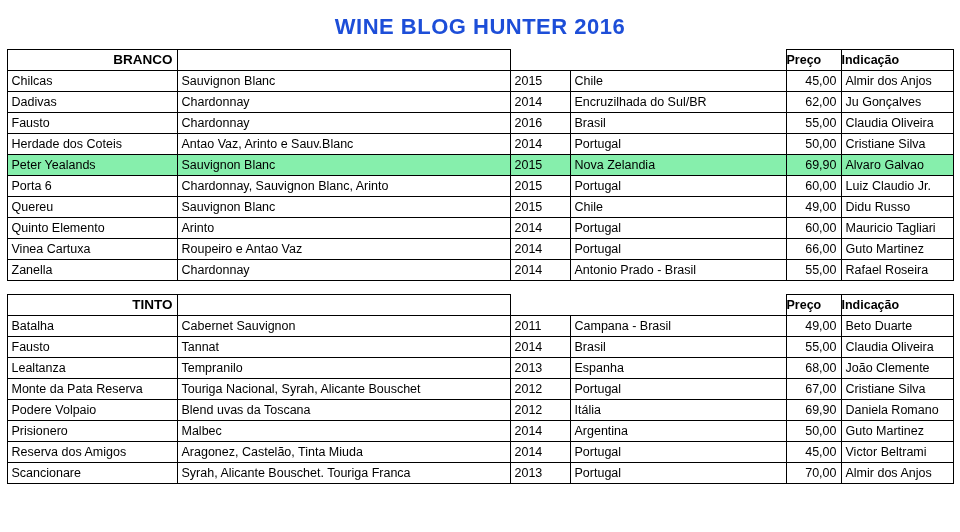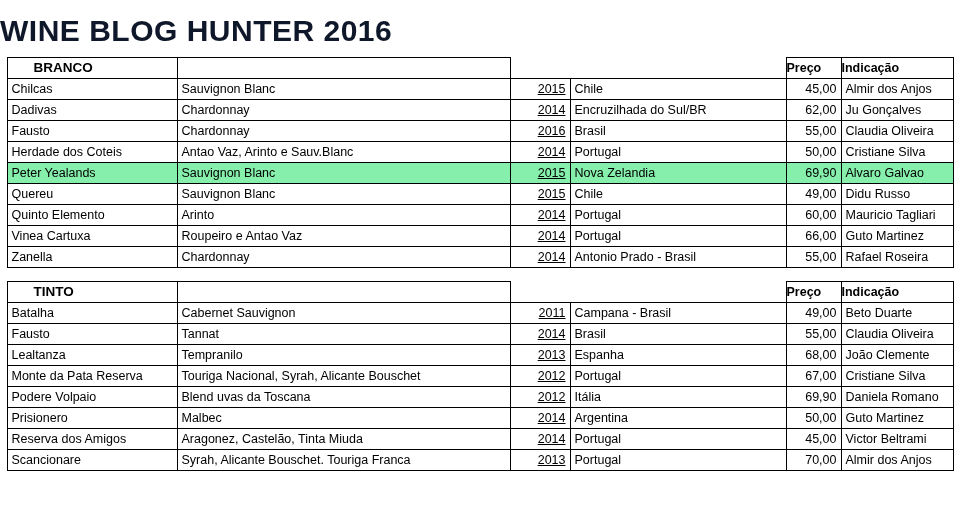--- a/index.html
+++ b/index.html
@@ -14,26 +14,27 @@
     font-family: "Liberation Sans", sans-serif;
     color: #000000;
   }
   #page {
     position: relative;
     width: 960px;
     height: 532px;
     background: #ffffff;
   }
   #title {
-    font-size: 30px;
+    text-align: center;
+    font-size: 22px;
     font-weight: bold;
     letter-spacing: 0.5px;
     padding-top: 14px;
     padding-bottom: 9px;
-    color: #0f172a;
+    color: #1d4ed8;
     font-family: "Liberation Sans", sans-serif;
   }
   table.sheet {
     border-collapse: collapse;
     table-layout: fixed;
     width: 916px;
     margin: 0 auto;
     font-size: 12.5px;
   }
   table.sheet td {
@@ -46,29 +47,30 @@
     background: #ffffff;
   }
   
   col.c-name   { width: 170px; }
   col.c-grape  { width: 333px; }
   col.c-year   { width: 60px; }
   col.c-origin { width: 216px; }
   col.c-price  { width: 55px; }
   col.c-ind    { width: 112px; }
 
-  td.year   { text-align: right; text-decoration: underline; }
+  td.year   { text-align: left; }
   td.price  { text-align: right; padding-right: 6px; }
   td.ind    { text-align: left; }
 
   
   tr.section td {
     font-weight: bold;
     font-size: 13.5px;
     padding-left: 26px;
+    text-align: right;
   }
   tr.section td.hdr-label {
     text-align: left;
     font-weight: bold;
     font-size: 12.5px;
     padding-left: 0;
   }
   tr.section td.noborder {
     border-left: none;
     border-right: none;
@@ -153,20 +155,28 @@
         </tr>
         <tr class="hl-grey">
           <td class="name">Peter Yealands</td>
           <td class="grape">Sauvignon Blanc</td>
           <td class="year">2015</td>
           <td class="origin">Nova Zelandia</td>
           <td class="price">69,90</td>
           <td class="ind">Alvaro Galvao</td>
         </tr>
         <tr class="">
+          <td class="name">Porta 6</td>
+          <td class="grape">Chardonnay, Sauvignon Blanc,  Arinto</td>
+          <td class="year">2015</td>
+          <td class="origin">Portugal</td>
+          <td class="price">60,00</td>
+          <td class="ind">Luiz Claudio Jr.</td>
+        </tr>
+        <tr class="">
           <td class="name">Quereu</td>
           <td class="grape">Sauvignon Blanc</td>
           <td class="year">2015</td>
           <td class="origin">Chile</td>
           <td class="price">49,00</td>
           <td class="ind">Didu Russo</td>
         </tr>
         <tr class="">
           <td class="name">Quinto Elemento</td>
           <td class="grape">Arinto</td>

